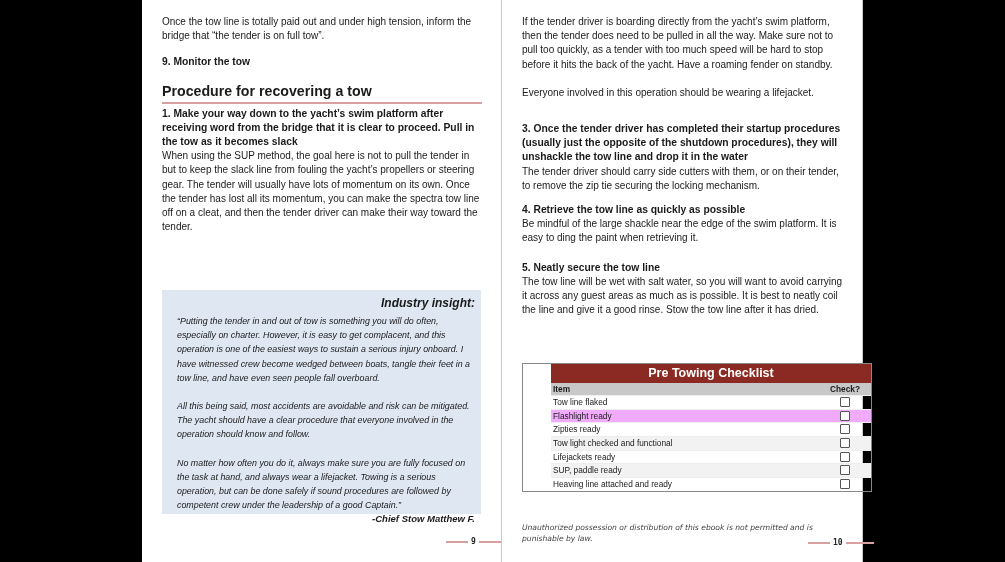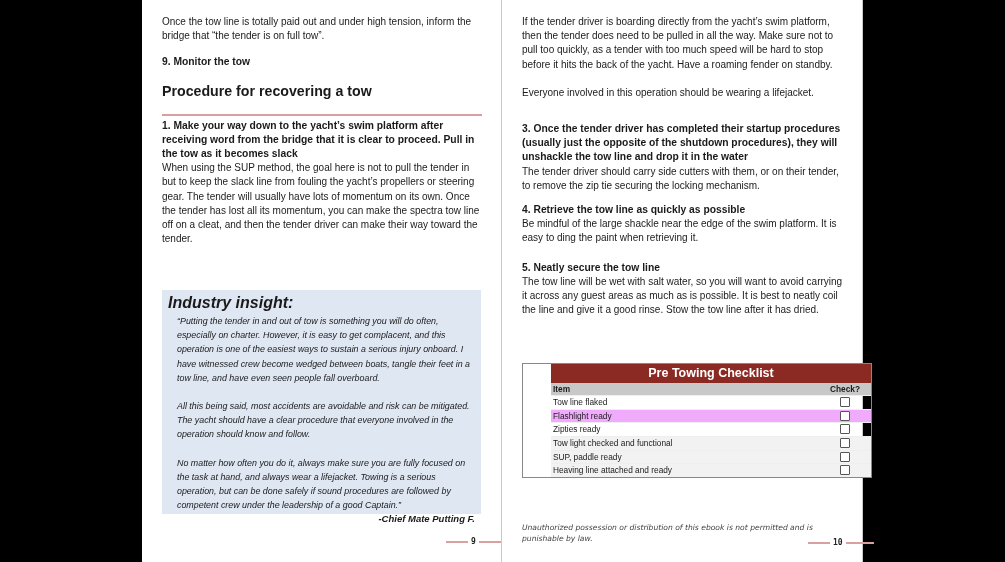--- a/index.html
+++ b/index.html
@@ -5,23 +5,23 @@
   html, body { margin:0; padding:0; }
   body { width:1005px; height:562px; background:#000; position:relative; overflow:hidden; font-family:"Liberation Sans", sans-serif; color:#1a1a1a; }
   .spread { position:absolute; left:142px; top:0; width:721px; height:562px; background:#fff; }
   .page { position:absolute; top:0; height:562px; }
   .page-left { left:0; width:359px; }
   .page-right { left:360px; width:361px; }
   .gutter { position:absolute; left:359px; top:0; width:1px; height:562px; background:#c9c9c9; }
   .rside { position:absolute; right:0; top:0; width:1px; height:562px; background:#c9c9c9; }
   .p { font-size:10px; line-height:14.2px; margin:0; }
   .h { font-weight:bold; font-size:10.3px; line-height:14.2px; margin:0; }
-  .sec-title { font-weight:bold; font-size:14.2px; line-height:18px; margin:0; padding-bottom:14px; border-bottom:2.5px solid #d9a0a0; }
+  .sec-title { font-weight:bold; font-size:14.2px; line-height:18px; margin:0; padding-bottom:2px; border-bottom:2.5px solid #d9a0a0; }
   .insight { background:#dfe7f3; padding:4px 6px 10px 6px; }
-  .insight-title { font-weight:bold; font-style:italic; font-size:16px; line-height:18px; margin:0 0 2px 0; }
+  .insight-title { font-weight:bold; font-style:italic; font-size:12px; line-height:18px; margin:0 0 2px 0;text-align:right; }
   .insight .q { font-style:italic; font-size:8.9px; line-height:14.2px; margin:0 0 0 9px; }
   .insight .sig { font-weight:bold; font-style:italic; font-size:9.5px; text-align:right; margin-top:1px; }
   .pnum { position:absolute; display:flex; align-items:center; font-family:"DejaVu Sans Mono", monospace; font-weight:bold; font-size:8px; color:#222; }
   .pnum .ln { height:2px; background:#d9a0a0; }
   .footer { position:absolute; font-style:italic; font-size:7.6px; line-height:11px; color:#444; font-family:"DejaVu Sans", sans-serif; }
   .checklist { border:1px solid #888; width:320px;padding-left:28px; }
   .cl-title { background:#8b2a22; color:#fff; text-align:center; font-weight:bold; font-size:12.5px; height:19px; line-height:19px; }
   .cl-head { background:#c8c8c8; display:flex; font-weight:bold; font-size:8.3px; height:12px; line-height:12px; }
   .cl-row { display:flex; font-size:8.3px; height:12.7px; line-height:12.7px; border-top:1px solid #eee; }
   .cl-row:nth-child(even) { background:#f2f2f2; }
@@ -48,21 +48,21 @@
       <p class="p">When using the SUP method, the goal here is not to pull the tender in but to keep the slack line from fouling the yacht’s propellers or steering gear. The tender will usually have lots of momentum on its own. Once the tender has lost all its momentum, you can make the spectra tow line off on a cleat, and then the tender driver can make their way toward the tender.</p>
     </div>
 
     <div class="insight" style="position:absolute; left:20px; top:290px; width:307px; height:210px;">
       <h3 class="insight-title">Industry insight:</h3>
       <p class="q">“Putting the tender in and out of tow is something you will do often, especially on charter. However, it is easy to get complacent, and this operation is one of the easiest ways to sustain a serious injury onboard. I have witnessed crew become wedged between boats, tangle their feet in a tow line, and have even seen people fall overboard.</p>
       <div style="height:14px"></div>
       <p class="q">All this being said, most accidents are avoidable and risk can be mitigated. The yacht should have a clear procedure that everyone involved in the operation should know and follow.</p>
       <div style="height:14px"></div>
       <p class="q">No matter how often you do it, always make sure you are fully focused on the task at hand, and always wear a lifejacket. Towing is a serious operation, but can be done safely if sound procedures are followed by competent crew under the leadership of a good Captain.”</p>
-      <div class="sig">-Chief Mate Putting F.</div>
+      <div class="sig">-Chief Stow Matthew F.</div>
     </div>
 
     <div class="pnum" style="left:304px; top:537px;">
       <span class="ln" style="width:22px;"></span>
       <span style="padding:0 3px;">9</span>
       <span class="ln" style="width:22px;"></span>
     </div>
   </div>
 
   <div class="page page-right">
@@ -98,20 +98,24 @@
             <span class="cl-check"><span class="cbx"></span></span>
           </div>
           <div class="cl-row">
             <span class="cl-item">Zipties ready</span>
             <span class="cl-check"><span class="cbx"></span></span>
           </div>
           <div class="cl-row" style="background: rgb(242, 242, 242);">
             <span class="cl-item">Tow light checked and functional</span>
             <span class="cl-check"><span class="cbx"></span></span>
           </div>
+          <div class="cl-row">
+            <span class="cl-item">Lifejackets ready</span>
+            <span class="cl-check"><span class="cbx"></span></span>
+          </div>
           <div class="cl-row" style="background: rgb(242, 242, 242);">
             <span class="cl-item">SUP, paddle ready</span>
             <span class="cl-check"><span class="cbx"></span></span>
           </div>
           <div class="cl-row">
             <span class="cl-item">Heaving line attached and ready</span>
             <span class="cl-check"><span class="cbx"></span></span>
           </div>
         </div>
     </div>

